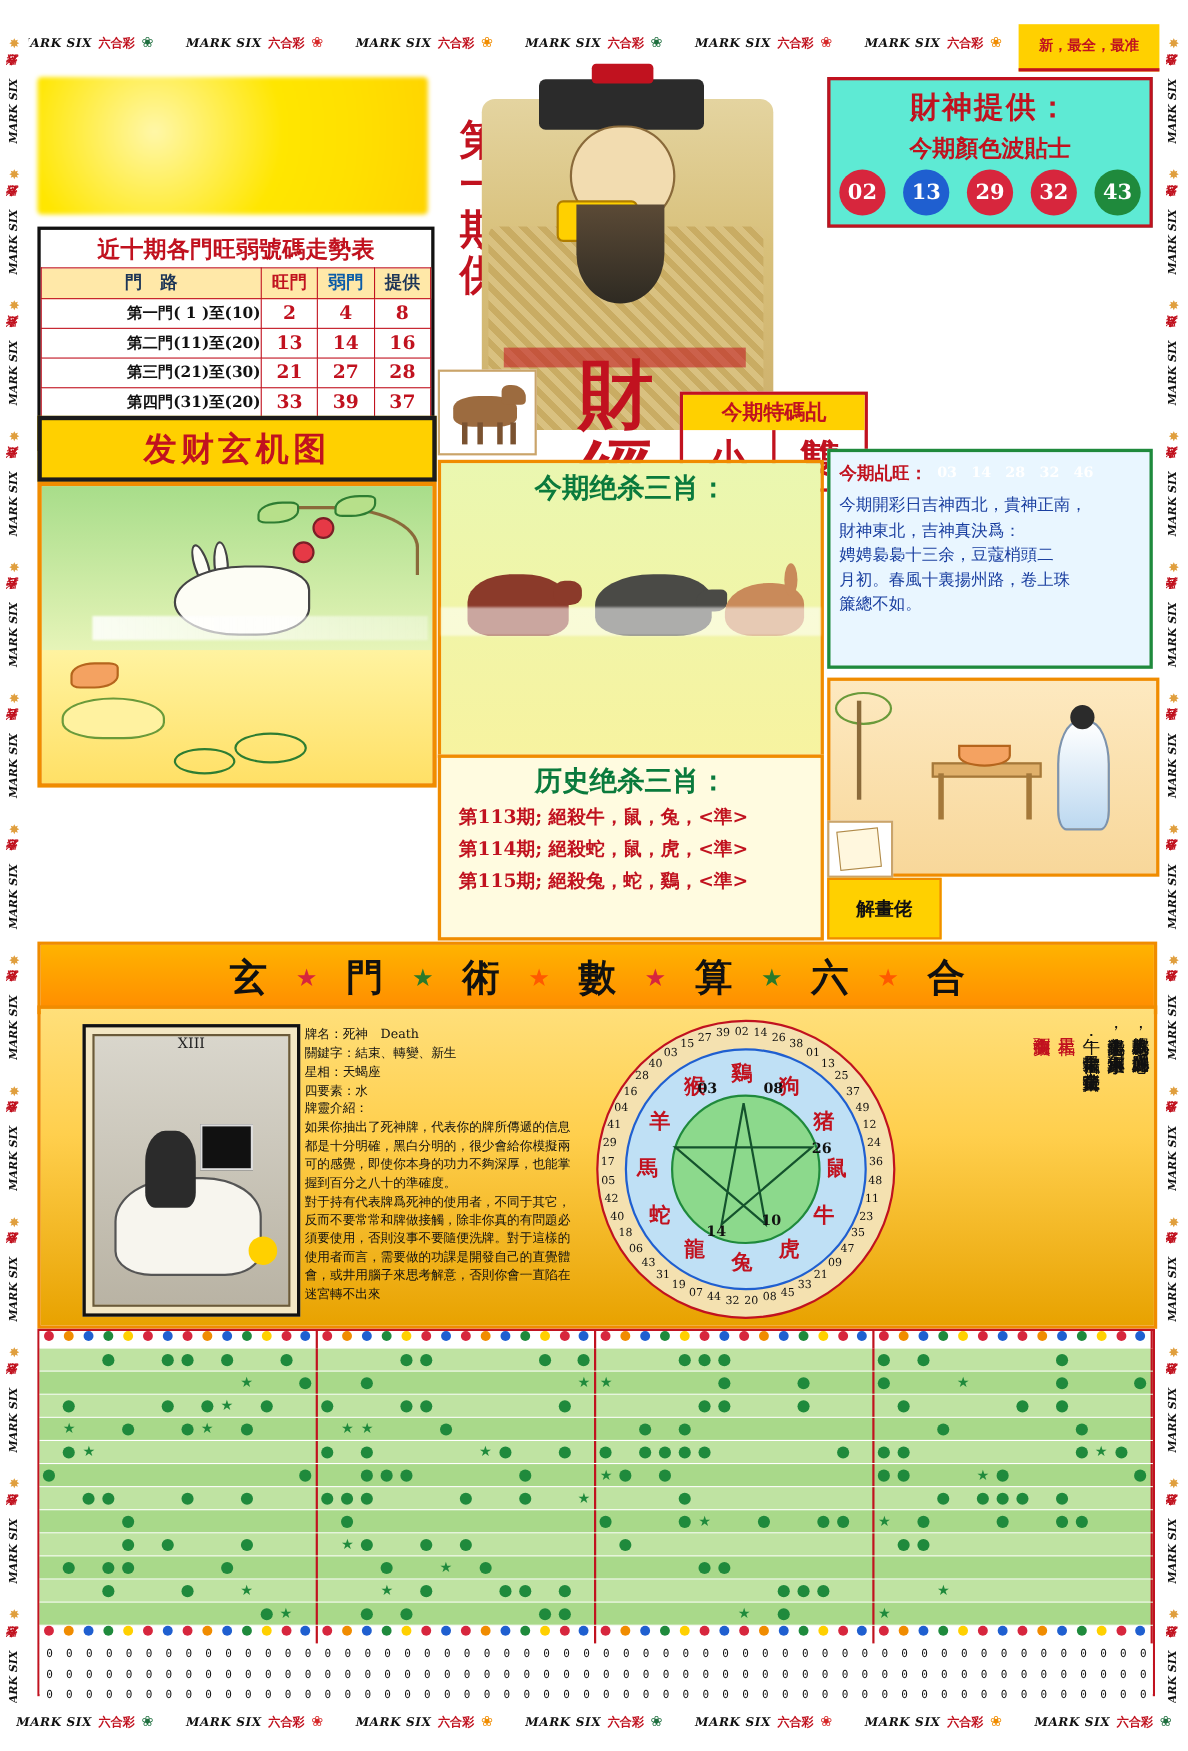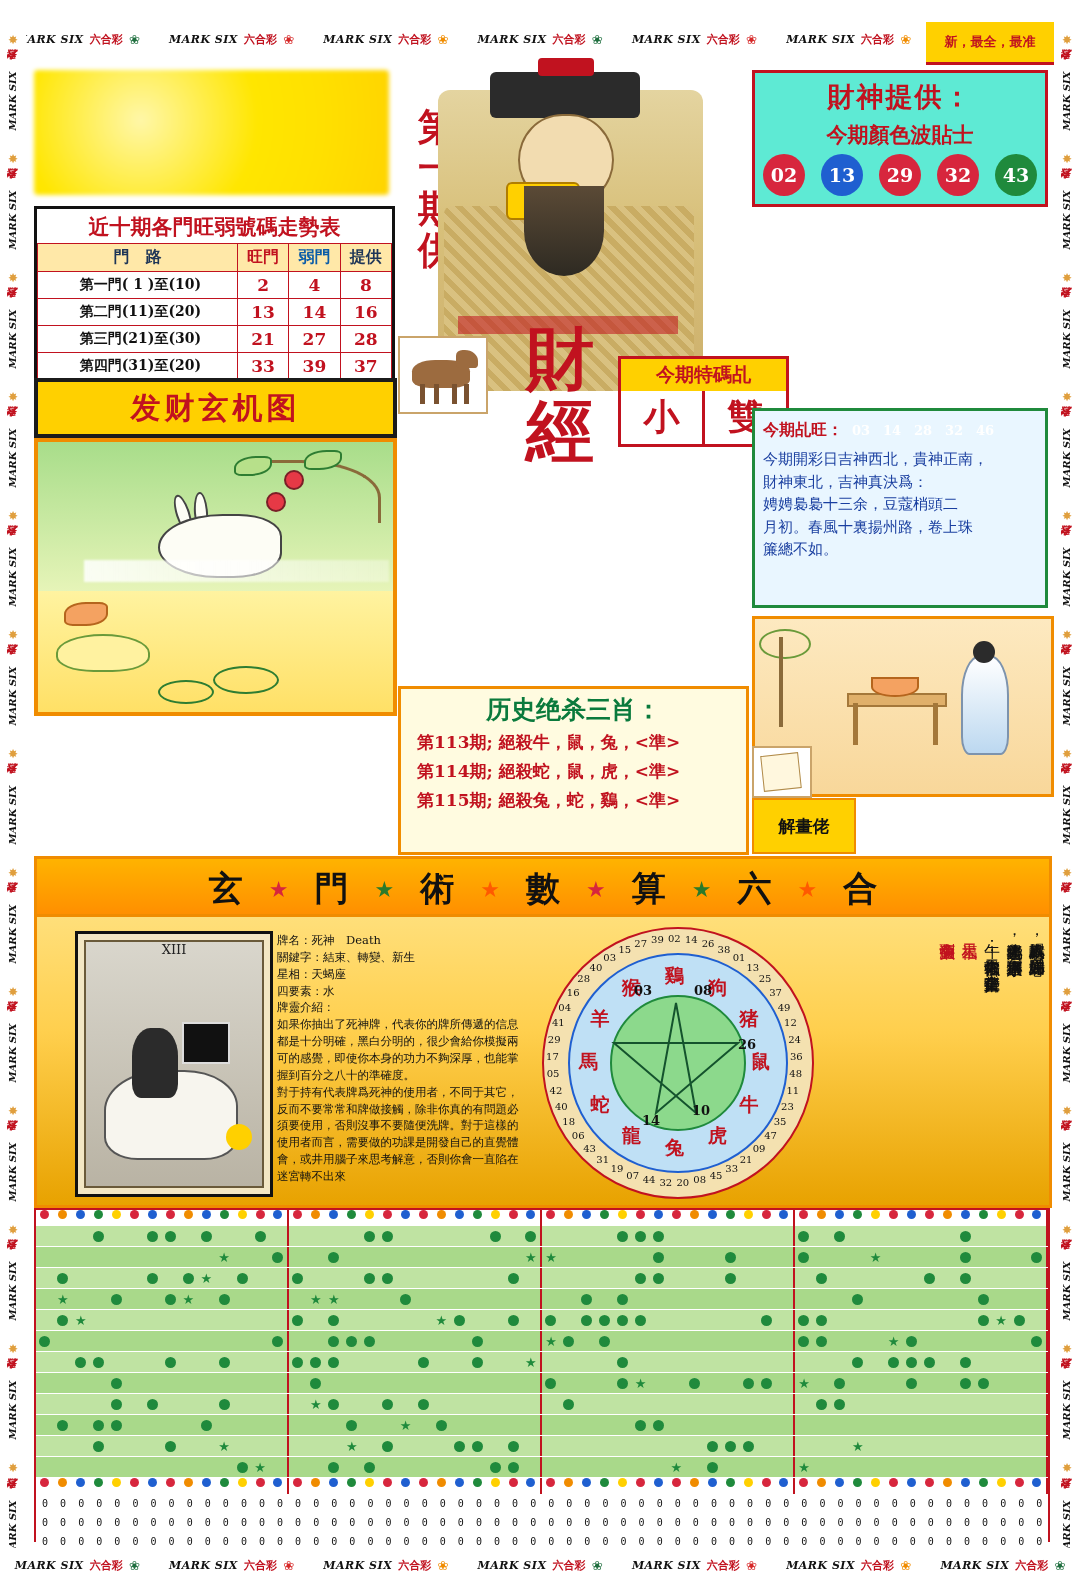--- a/index.html
+++ b/index.html
@@ -37,21 +37,21 @@
   .period{position:absolute;left:390px;top:50px;width:80px;color:#c1121f;font-family:"DejaVu Serif","Liberation Serif",serif;font-weight:bold;font-size:38px;line-height:1.08;text-align:center;}
 
   
   .trend{position:absolute;left:8px;top:150px;width:355px;background:#fff;border:3px solid #111;}
   .trend h3{margin:0;padding:4px 0 2px;text-align:center;color:#c1121f;font-size:21px;font-family:"DejaVu Serif","Liberation Serif",serif;font-weight:bold;}
   .trend table{width:100%;border-collapse:collapse;font-family:"DejaVu Serif","Liberation Serif",serif;}
   .trend th,.trend td{border:1px solid #c1121f;text-align:center;font-size:15px;padding:3px 0;}
   .trend thead th{background:#ffe8a8;color:#1d3557;font-size:16px;font-weight:bold;}
   .trend thead th.w{color:#c1121f;}
   .trend thead th.b{color:#0a5ca8;}
-  .trend td.lbl{text-align:center;padding-left:6px;color:#111;font-weight:bold;font-size:14px;}
+  .trend td.lbl{text-align:right;padding-left:6px;color:#111;font-weight:bold;font-size:14px;}
   .trend td.num{color:#c1121f;font-weight:bold;font-size:17px;}
 
   
   .fcbanner{position:absolute;left:8px;top:322px;width:355px;height:52px;background:#ffd000;border:4px solid #1b1b1b;display:flex;align-items:center;justify-content:center;}
   .fcbanner span{font-family:"DejaVu Serif","Liberation Serif",serif;font-weight:bold;font-size:30px;color:#c1121f;letter-spacing:4px;}
 
   
   .picpanel{position:absolute;left:8px;top:382px;width:355px;height:270px;border:4px solid #f08c00;background:linear-gradient(180deg,#bfe3a2 0%,#d8f0b8 35%,#fff0a8 70%,#ffe27a 100%);overflow:hidden;}
   .picpanel .sky{position:absolute;left:0;top:0;width:100%;height:55%;background:linear-gradient(180deg,#a8dd8a,#e6f4b8);}
   .picpanel .water{position:absolute;left:0;bottom:0;width:100%;height:45%;background:linear-gradient(180deg,#fff3a0,#ffe066);}
@@ -423,20 +423,29 @@
             <div class="sball blue">03</div>
             <div class="sball red">14</div>
             <div class="sball red">28</div>
             <div class="sball red">32</div>
             <div class="sball green">46</div>
           </div>
       </div>
       <p id="gwanglines"><span>今期開彩日吉神西北，貴神正南，</span><br><span>財神東北，吉神真決爲：</span><br><span>娉娉裊裊十三余，豆蔻梢頭二</span><br><span>月初。春風十裏揚州路，卷上珠</span><br><span>簾總不如。</span></p>
     </div>
 
+    <div class="sansiao">
+      <div class="t">今期绝杀三肖：</div>
+      <div class="animals">
+        <div class="animal cow"></div>
+        <div class="animal rat"></div>
+        <div class="animal rabbit2"></div>
+      </div>
+      <div class="ground"></div>
+    </div>
 
     <div class="history">
       <div class="t">历史绝杀三肖：</div>
       <div class="row">第113期; 絕殺牛，鼠，兔，&lt;準&gt;</div>
       <div class="row">第114期; 絕殺蛇，鼠，虎，&lt;準&gt;</div>
       <div class="row">第115期; 絕殺兔，蛇，鷄，&lt;準&gt;</div>
     </div>
 
     <div class="rightpic">
       <div class="crown"></div>

